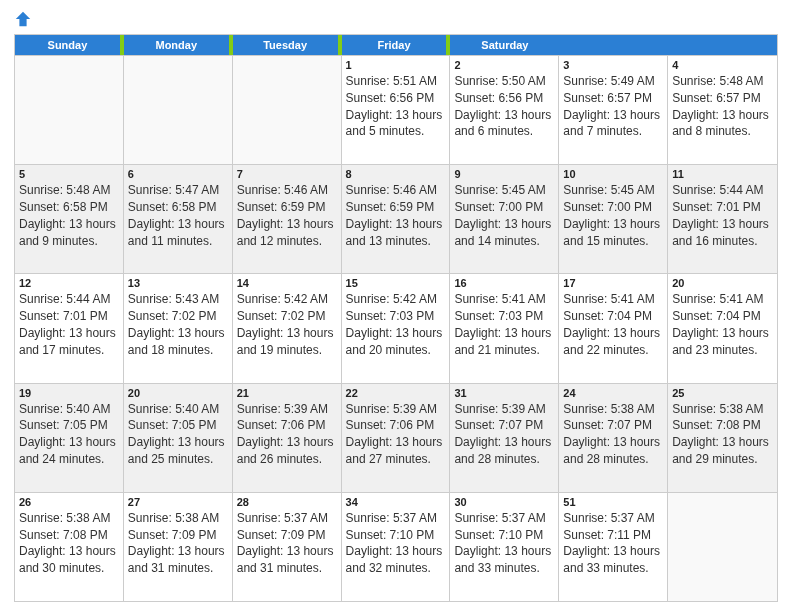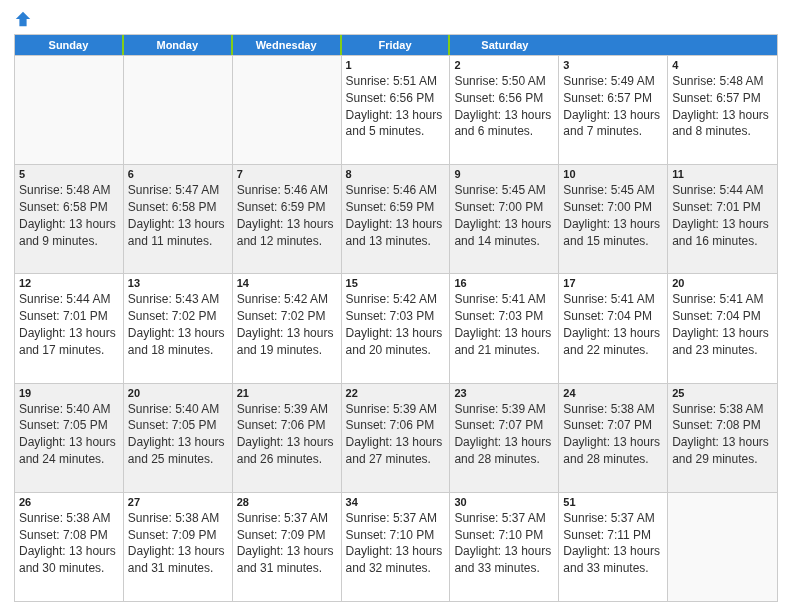--- a/index.html
+++ b/index.html
@@ -63,21 +63,21 @@
       display: grid;
       grid-template-columns: repeat(7, 1fr);
       background: #2b7fd4;
     }
     .cal-header-cell {
       color: #fff;
       font-weight: bold;
       font-size: 11px;
       padding: 4px 4px;
       text-align: center;
-      border-right: 2px solid #84cc16;
+      border-right: 4px solid #84cc16;
     }
     .cal-header-cell:last-child {
       border-right: none;
       text-align: center;
     }
     .cal-body {
       flex: 1;
       display: flex;
       flex-direction: column;
     }
@@ -134,21 +134,21 @@
     <div class="title-block">
       <div class="main-title"></div>
       <div class="subtitle"></div>
     </div>
   </div>
 
   <div class="calendar">
     <div class="cal-header" id="cal-header">
         <div class="cal-header-cell">Sunday</div>
         <div class="cal-header-cell">Monday</div>
-        <div class="cal-header-cell">Wednesday</div>
+        <div class="cal-header-cell">Tuesday</div>
         <div class="cal-header-cell">Friday</div>
         <div class="cal-header-cell">Saturday</div>
       </div>
     <div class="cal-body" id="cal-body">
         <div class="cal-row">
           <div class="cal-cell empty"></div>
           <div class="cal-cell empty"></div>
           <div class="cal-cell empty"></div>
           <div class="cal-cell">
             <span class="day-number">1</span>
@@ -238,21 +238,21 @@
           </div>
           <div class="cal-cell shaded">
             <span class="day-number">21</span>
             <div class="cell-info">Sunrise: 5:39 AM<br>Sunset: 7:06 PM<br>Daylight: 13 hours and 26 minutes.</div>
           </div>
           <div class="cal-cell shaded">
             <span class="day-number">22</span>
             <div class="cell-info">Sunrise: 5:39 AM<br>Sunset: 7:06 PM<br>Daylight: 13 hours and 27 minutes.</div>
           </div>
           <div class="cal-cell shaded">
-            <span class="day-number">23</span>
+            <span class="day-number">31</span>
             <div class="cell-info">Sunrise: 5:39 AM<br>Sunset: 7:07 PM<br>Daylight: 13 hours and 28 minutes.</div>
           </div>
           <div class="cal-cell shaded">
             <span class="day-number">24</span>
             <div class="cell-info">Sunrise: 5:38 AM<br>Sunset: 7:07 PM<br>Daylight: 13 hours and 28 minutes.</div>
           </div>
           <div class="cal-cell shaded">
             <span class="day-number">25</span>
             <div class="cell-info">Sunrise: 5:38 AM<br>Sunset: 7:08 PM<br>Daylight: 13 hours and 29 minutes.</div>
           </div>

